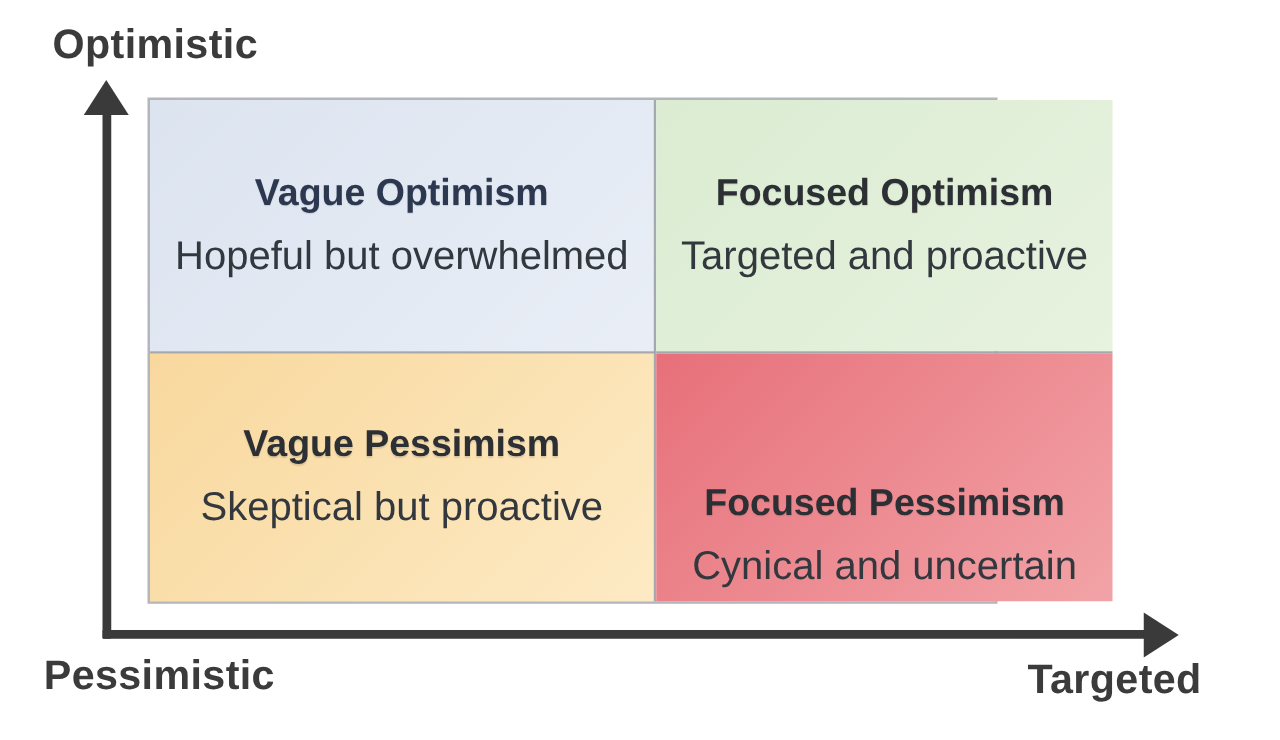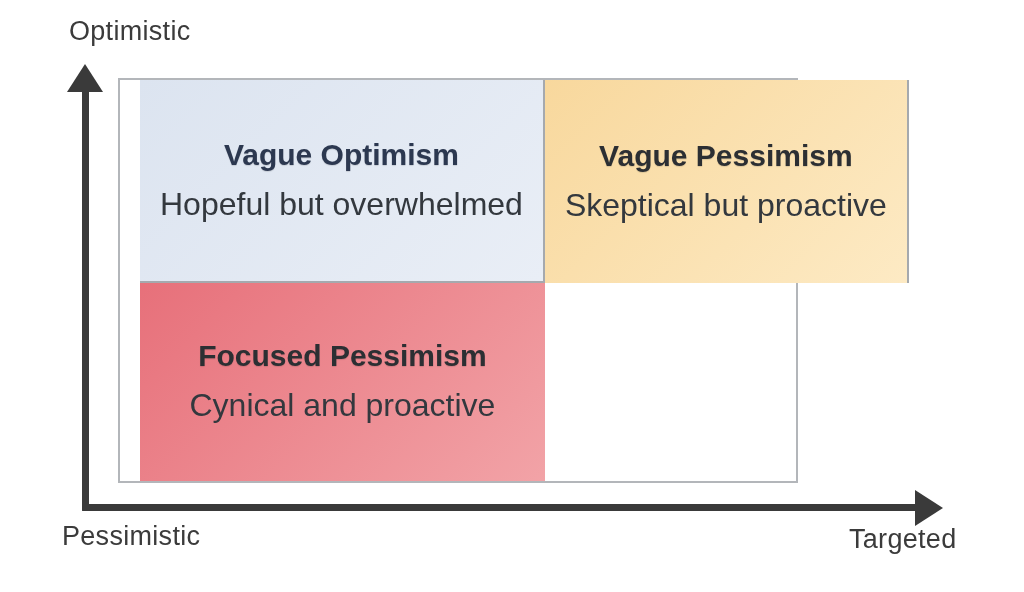--- a/index.html
+++ b/index.html
@@ -8,26 +8,25 @@
     position: relative;
     width: 1024px;
     height: 592px;
     background: #ffffff;
     overflow: hidden;
     font-family: "Liberation Sans", sans-serif;
     --axis-color: #3a3a3a;
   }
   .axis-label {
     position: absolute;
-    font-size: 27px;
-    font-weight: 400;
+    font-size: 33px;
+    font-weight: 700;
     color: #3b3b3b;
     letter-spacing: 0.3px;
     white-space: nowrap;
-    margin-left: 27px;
   }
   .label-optimistic  { left: 42px;  top: 16px;  }
   .label-pessimistic { left: 35px;  top: 521px; }
   .label-focused     { left: 822px; top: 524px; }
 
   .y-axis-line {
     position: absolute;
     left: 82px; top: 90px;
     width: 7px; height: 421px;
     background: var(--axis-color);
@@ -59,21 +58,20 @@
 
   .grid {
     position: absolute;
     left: 118px; top: 78px;
     width: 680px; height: 405px;
     display: grid;
     grid-template-columns: 399fr 421fr;
     grid-template-rows: 205fr 200fr;
     border: 2px solid #b3b6ba;
     background: #ffffff;
-    padding-left: 20px;
   }
   .quadrant {
     display: flex;
     flex-direction: column;
     align-items: center;
     justify-content: center;
     text-align: center;
     padding: 10px 20px;
   }
   .q-top-left    { border-right: 2px solid #a5a9ae; border-bottom: 2px solid #a5a9ae; }
@@ -104,29 +102,33 @@
   <div class="y-arrowhead"></div>
   <div class="y-axis-line"></div>
 
   <div class="grid">
 
     <div class="quadrant q-top-left" style="background: linear-gradient(135deg, rgb(220, 228, 240), rgb(233, 238, 246)); --title-color: #2c3850;">
       <div class="q-title">Vague Optimism</div>
       <div class="q-subtitle">Hopeful but overwhelmed</div>
     </div>
 
+    <div class="quadrant q-top-right" style="background: linear-gradient(135deg, rgb(219, 236, 210), rgb(231, 242, 223)); --title-color: #2c2f33;">
+      <div class="q-title">Focused Optimism</div>
+      <div class="q-subtitle">Targeted and proactive</div>
+    </div>
 
     <div class="quadrant q-bottom-left" style="background: linear-gradient(135deg, rgb(248, 216, 157), rgb(253, 234, 196)); --title-color: #2c2f33;">
       <div class="q-title">Vague Pessimism</div>
       <div class="q-subtitle">Skeptical but proactive</div>
     </div>
 
-    <div class="quadrant q-bottom-right" style="background: linear-gradient(135deg, rgb(231, 112, 122), rgb(242, 163, 167)); --title-color: #2c2f33;">
+    <div class="quadrant q-bottom-right" style="background: linear-gradient(135deg, rgb(231, 112, 122), rgb(242, 163, 167)); justify-content: flex-end; --title-color: #2c2f33;">
       <div class="q-title">Focused Pessimism</div>
-      <div class="q-subtitle">Cynical and proactive</div>
+      <div class="q-subtitle">Cynical and uncertain</div>
     </div>
 
   </div>
 
   <div class="x-axis-line"></div>
   <div class="x-arrowhead"></div>
 
   <div class="axis-label label-pessimistic">Pessimistic</div>
 
   <div class="axis-label label-focused">Targeted</div>

